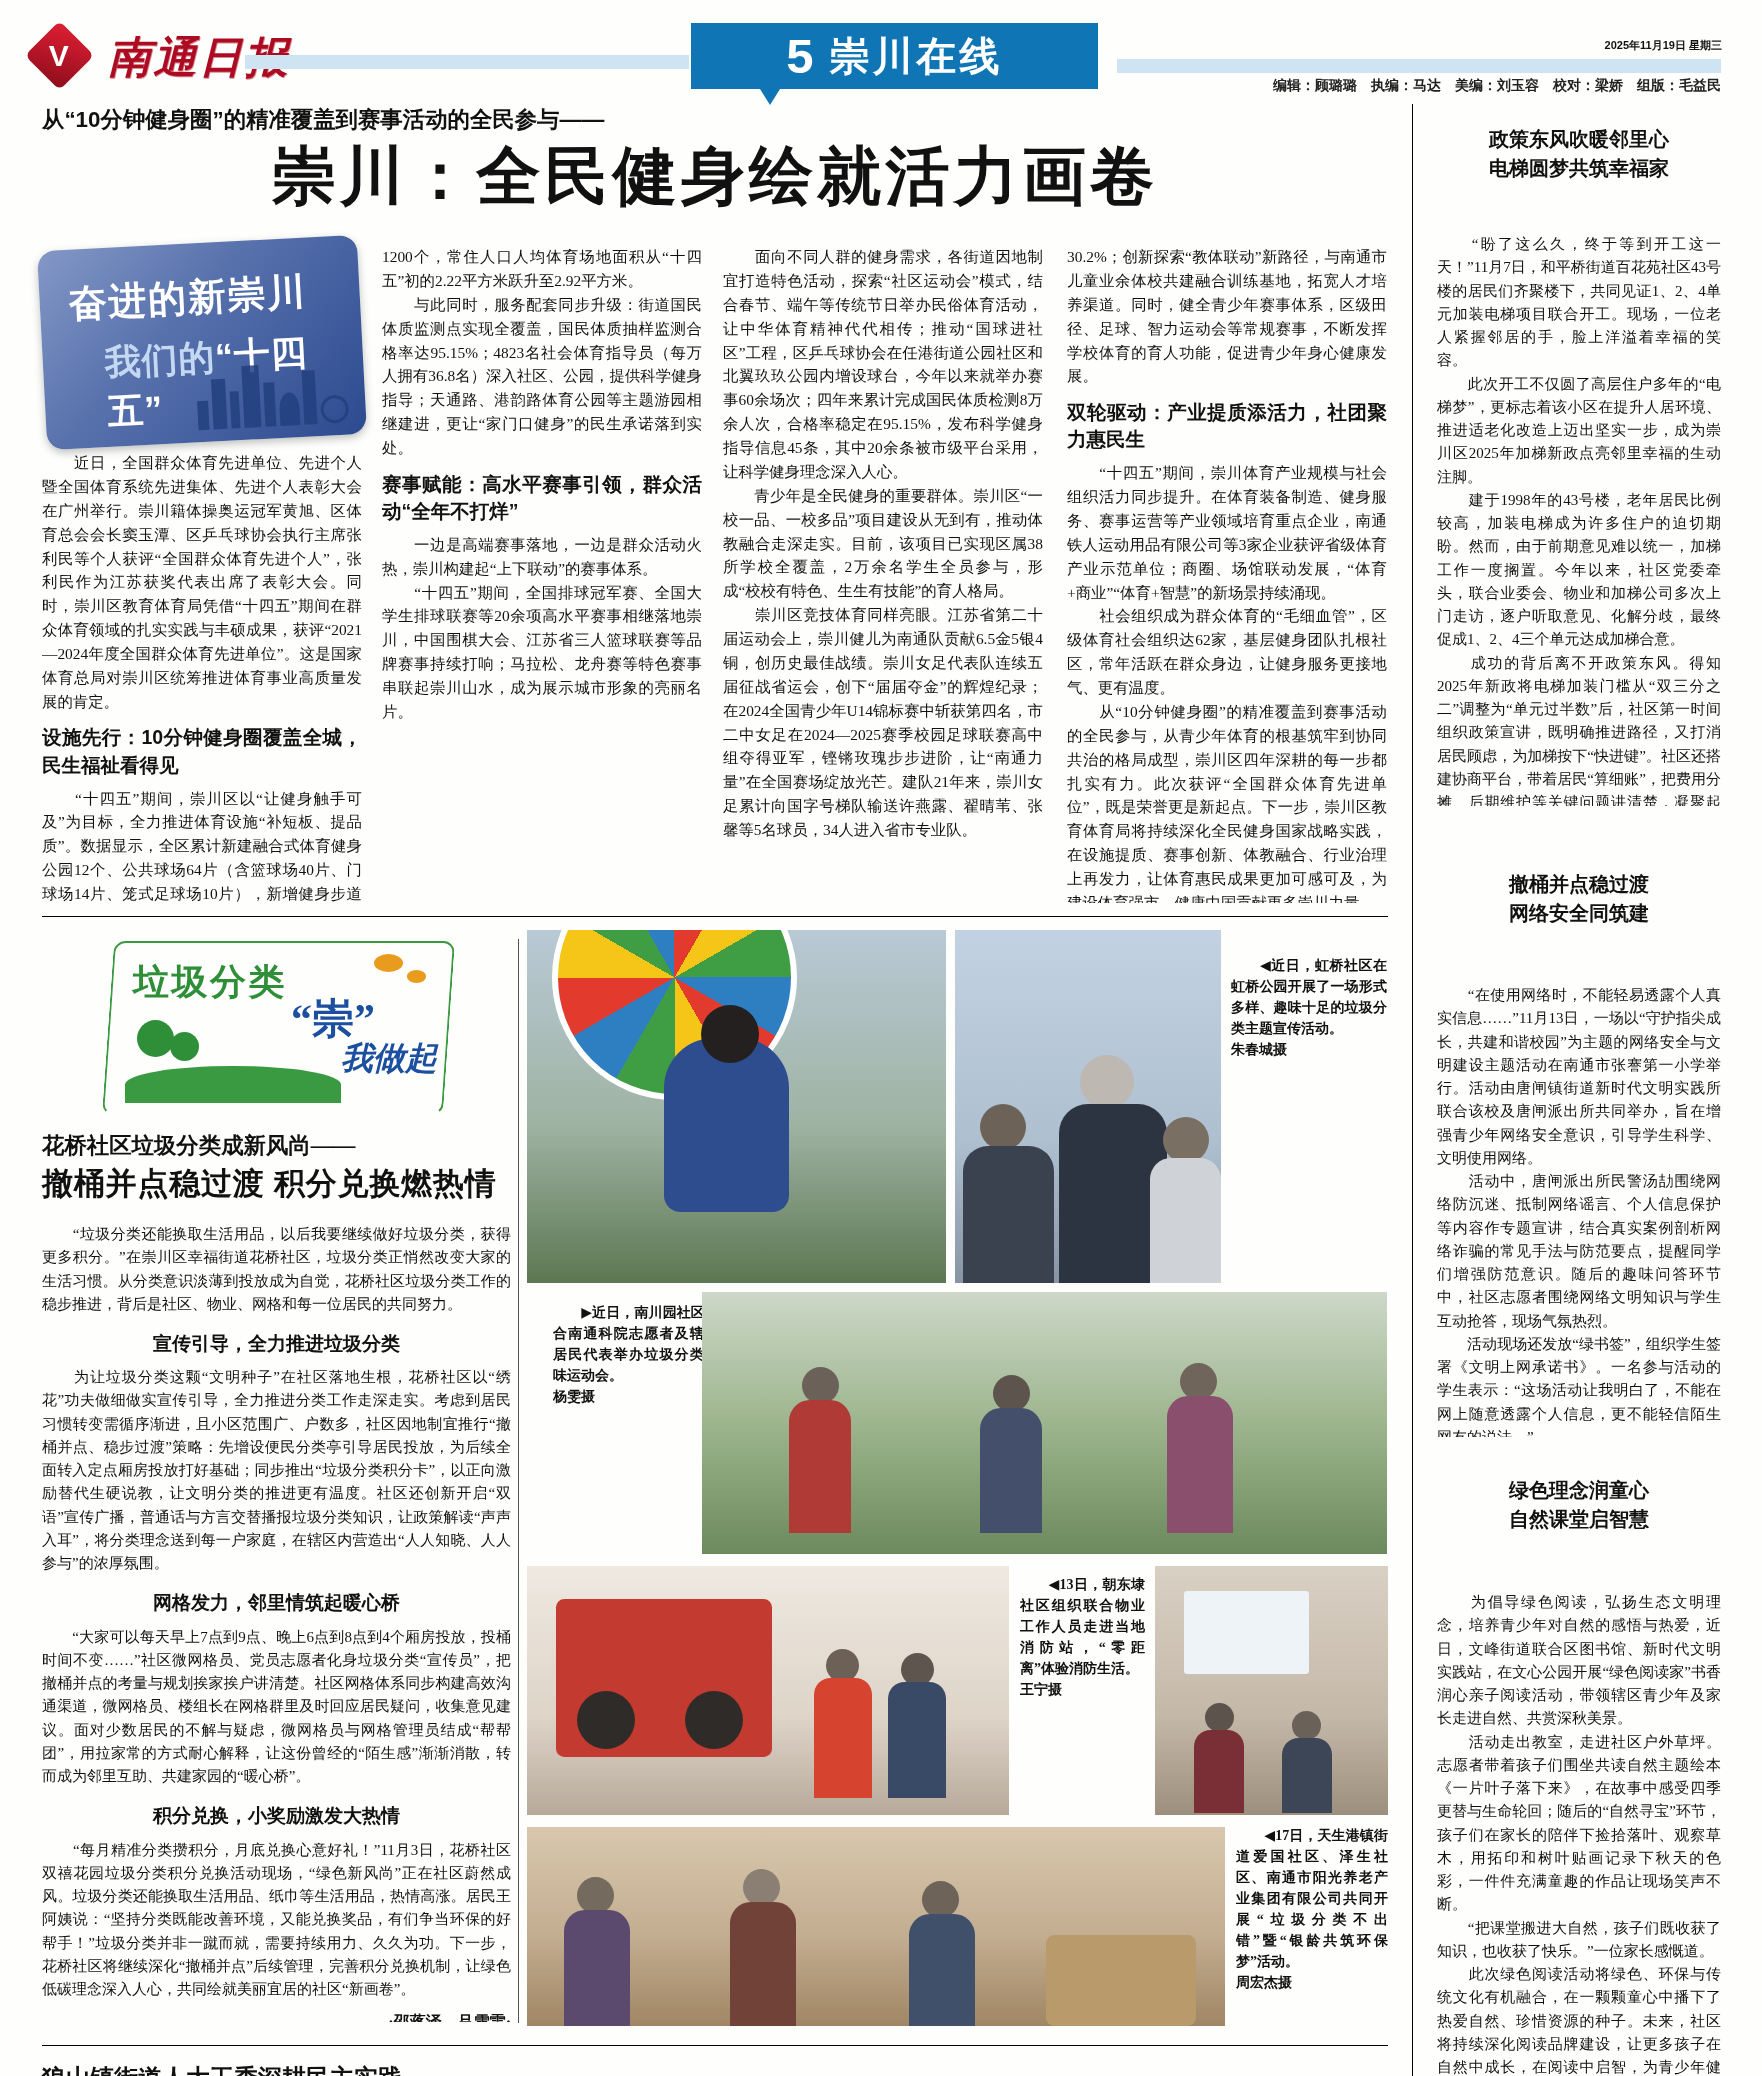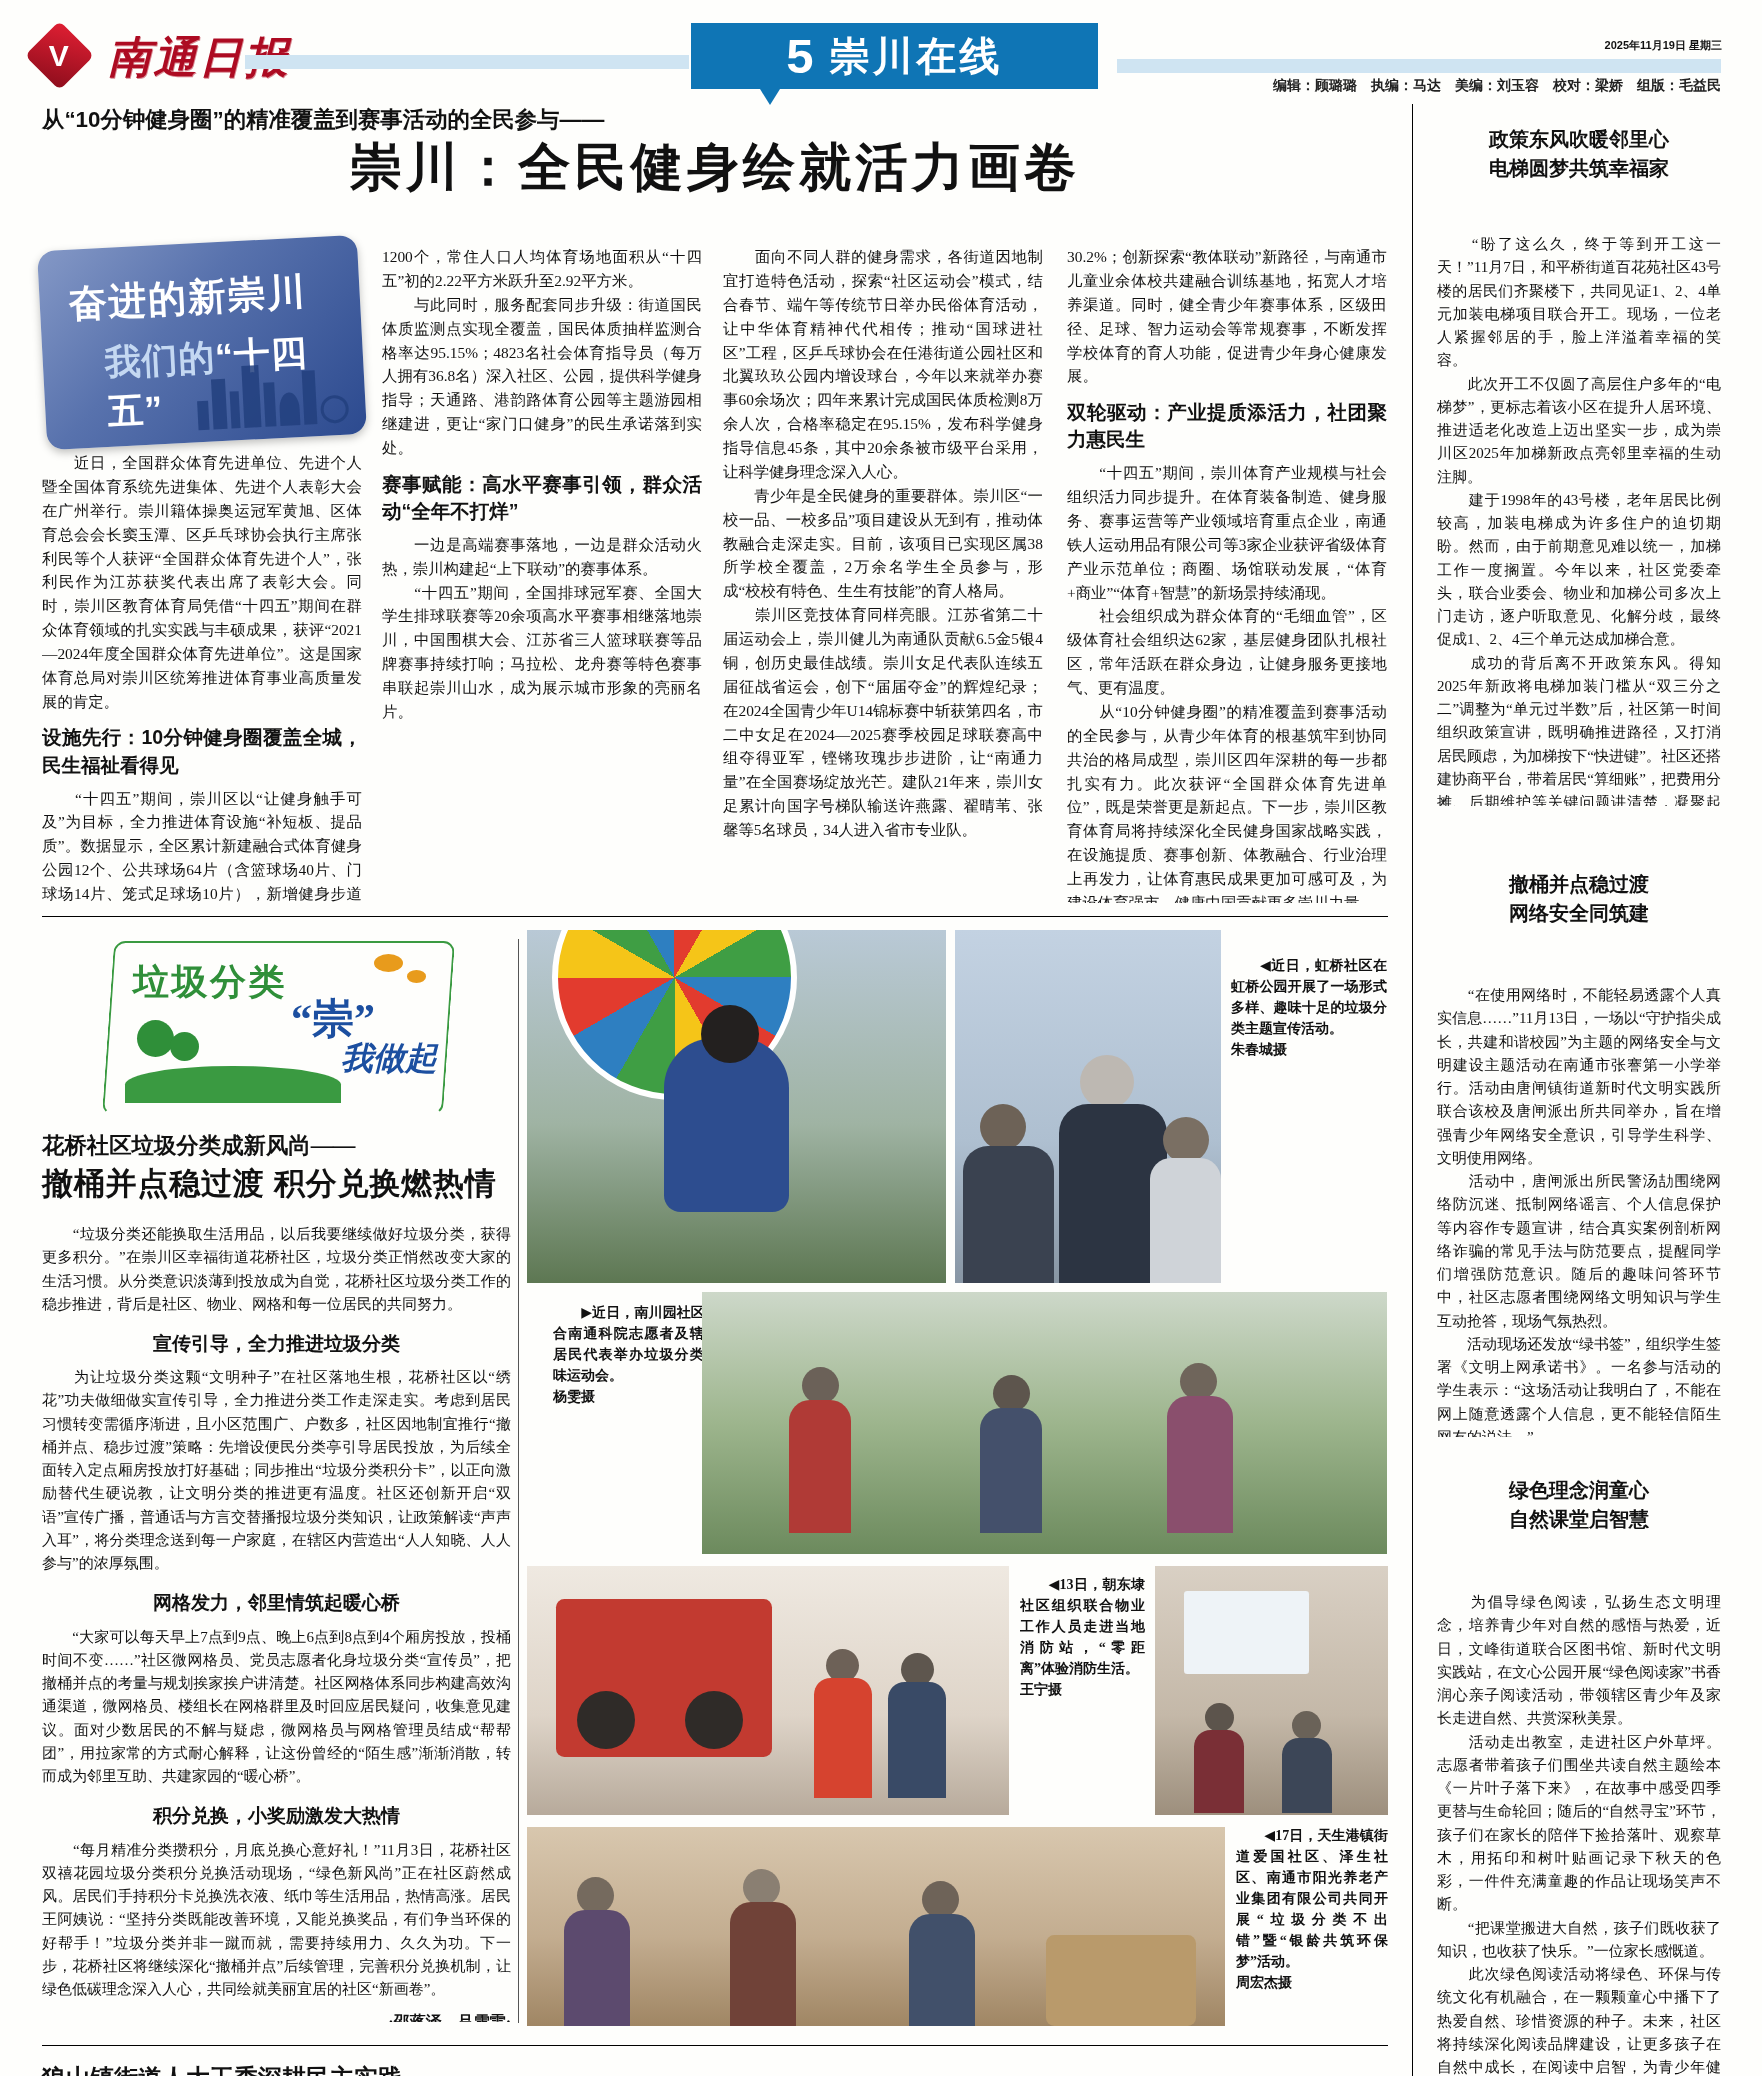--- a/index.html
+++ b/index.html
@@ -20,21 +20,21 @@
   .pagebox .sec{font-size:40px;font-weight:700;letter-spacing:3.3px;font-family:"Liberation Sans",sans-serif;}
   .pagebox-tri{width:0;height:0;border-left:10.8px solid transparent;border-right:10.8px solid transparent;border-top:16.6px solid #0f75b5;}
   .dateline{font-size:11px;font-weight:700;text-align:right;font-family:"Liberation Sans",sans-serif;}
   .staffline{font-size:14px;font-weight:700;text-align:right;color:#222;font-family:"Liberation Sans",sans-serif;}
   
   .vrule{width:1.2px;background:#000;}
   .hrule{height:1.2px;background:#000;}
   .vrule-light{width:0.8px;background:#555;}
   
   .kicker{font-size:22.4px;font-weight:900;font-family:"Liberation Sans",sans-serif;}
-  .main-headline{font-size:52px;font-weight:900;letter-spacing:4.2px;text-align:center;font-family:"Liberation Serif",serif;}
+  .main-headline{font-size:64px;font-weight:900;letter-spacing:4.2px;text-align:center;font-family:"Liberation Serif",serif;}
   .bodycol{font-size:15.4px;line-height:1.55;text-align:justify;overflow:hidden;}
   .bodycol p{margin:0;white-space:pre-line;text-align:justify;}
   .inhead{font-weight:900;font-size:19.5px;line-height:1.4;margin:10.8px 0 7.5px 0;font-family:"Liberation Sans",sans-serif;white-space:normal;}
   .byline{text-align:right;font-weight:700;font-size:16px;margin-top:8.3px;}
   
   .promo{width:320px;height:199px;border-radius:17.4px;transform:rotate(-3deg);
     background:linear-gradient(135deg,#8498c6 0%,#5872ad 40%,#2c4a8f 100%);
     box-shadow:0 3.3px 8.3px rgba(0,0,0,.25);overflow:hidden;color:#fff;}
   .promo .l1{font-size:38px;font-weight:900;margin:29px 0 0 29px;letter-spacing:1.7px;font-family:"Liberation Sans",sans-serif;}
   .promo .l2{font-size:36px;font-weight:900;margin:10.8px 0 0 62px;letter-spacing:0.8px;font-family:"Liberation Sans",sans-serif;}
@@ -159,21 +159,21 @@
 <div class="abs g-kicker" style="left:42px;top:1130px;width:473px;">花桥社区垃圾分类成新风尚——</div>
 <div class="abs g-headline" style="left:42px;top:1163px;width:476px;">撤桶并点稳过渡  积分兑换燃热情</div>
 
 <div class="abs bodycol" style="left:42px;top:1223px;width:469px;height:799px;font-size:15px;">
   <p>　　“垃圾分类还能换取生活用品，以后我要继续做好垃圾分类，获得更多积分。”在崇川区幸福街道花桥社区，垃圾分类正悄然改变大家的生活习惯。从分类意识淡薄到投放成为自觉，花桥社区垃圾分类工作的稳步推进，背后是社区、物业、网格和每一位居民的共同努力。</p>
   <div class="g-inhead">宣传引导，全力推进垃圾分类</div>
   <p>　　为让垃圾分类这颗“文明种子”在社区落地生根，花桥社区以“绣花”功夫做细做实宣传引导，全力推进分类工作走深走实。考虑到居民习惯转变需循序渐进，且小区范围广、户数多，社区因地制宜推行“撤桶并点、稳步过渡”策略：先增设便民分类亭引导居民投放，为后续全面转入定点厢房投放打好基础；同步推出“垃圾分类积分卡”，以正向激励替代生硬说教，让文明分类的推进更有温度。社区还创新开启“双语”宣传广播，普通话与方言交替播报垃圾分类知识，让政策解读“声声入耳”，将分类理念送到每一户家庭，在辖区内营造出“人人知晓、人人参与”的浓厚氛围。</p>
   <div class="g-inhead">网格发力，邻里情筑起暖心桥</div>
   <p>　　“大家可以每天早上7点到9点、晚上6点到8点到4个厢房投放，投桶时间不变……”社区微网格员、党员志愿者化身垃圾分类“宣传员”，把撤桶并点的考量与规划挨家挨户讲清楚。社区网格体系同步构建高效沟通渠道，微网格员、楼组长在网格群里及时回应居民疑问，收集意见建议。面对少数居民的不解与疑虑，微网格员与网格管理员结成“帮帮团”，用拉家常的方式耐心解释，让这份曾经的“陌生感”渐渐消散，转而成为邻里互助、共建家园的“暖心桥”。</p>
   <div class="g-inhead">积分兑换，小奖励激发大热情</div>
-  <p>　　“每月精准分类攒积分，月底兑换心意好礼！”11月3日，花桥社区双禧花园垃圾分类积分兑换活动现场，“绿色新风尚”正在社区蔚然成风。居民们手持积分卡兑换洗衣液、纸巾等生活用品，热情高涨。居民王阿姨说：“坚持分类既能改善环境，又能兑换奖品，有们争当环保的好帮手！”垃圾分类并非一蹴而就，需要持续用力、久久为功。下一步，花桥社区将继续深化“撤桶并点”后续管理，完善积分兑换机制，让绿色低碳理念深入人心，共同绘就美丽宜居的社区“新画卷”。</p>
+  <p>　　“每月精准分类攒积分，月底兑换心意好礼！”11月3日，花桥社区双禧花园垃圾分类积分兑换活动现场，“绿色新风尚”正在社区蔚然成风。垃圾分类还能换取生活用品、纸巾等生活用品，热情高涨。居民王阿姨说：“坚持分类既能改善环境，又能兑换奖品，有们争当环保的好帮手！”垃圾分类并非一蹴而就，需要持续用力、久久为功。下一步，花桥社区将继续深化“撤桶并点”后续管理，完善积分兑换机制，让绿色低碳理念深入人心，共同绘就美丽宜居的社区“新画卷”。</p>
   <div class="byline">·邵蒋泽　吕雪雷·</div>
 </div>
 
 <div class="abs photo" style="left:527px;top:930px;width:419px;height:353px;background:linear-gradient(180deg,#b9c9d6 0%,#9fb3a3 55%,#5d7752 100%);">
   <div class="wheel abs" style="left:25px;top:-75px;width:233px;height:233px;"></div>
   <div class="blob" style="left:137px;top:108px;width:125px;height:174px;background:#2d4d8f;border-radius:50px 50px 16.6px 16.6px;"></div>
   <div class="blob" style="left:174px;top:75px;width:58px;height:58px;background:#23201f;"></div>
 </div>
 
 <div class="abs photo" style="left:955px;top:930px;width:266px;height:353px;background:linear-gradient(180deg,#c3d2e2 0%,#aebfd0 60%,#8795a3 100%);">

